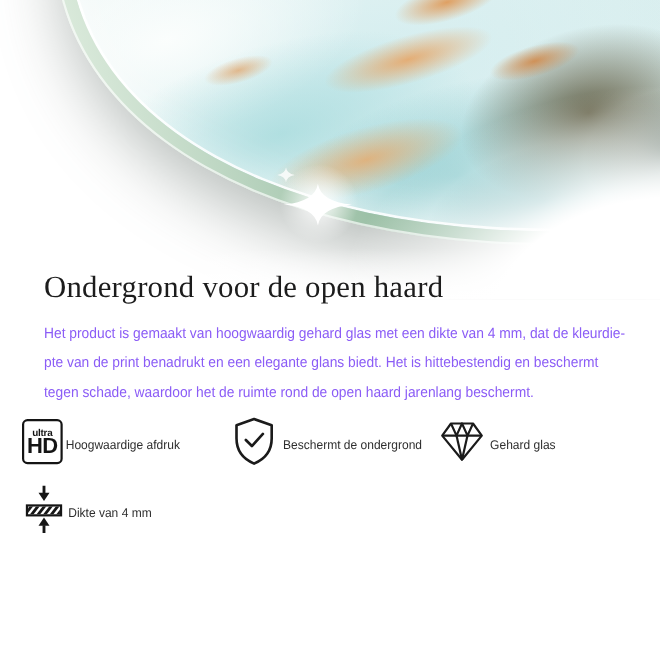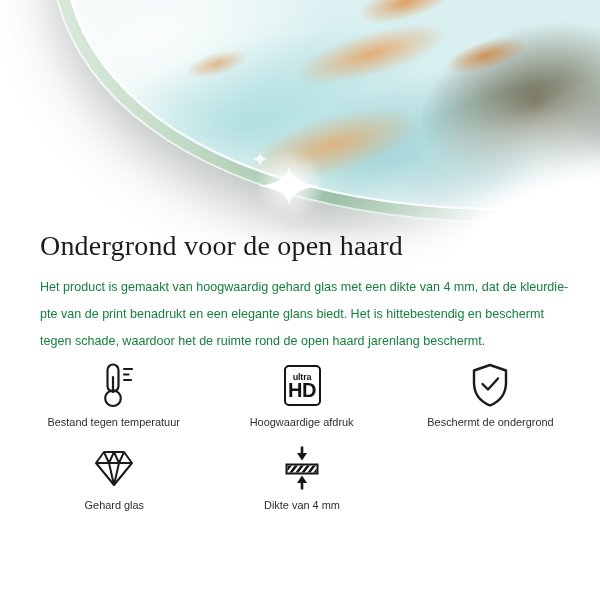--- a/index.html
+++ b/index.html
@@ -40,32 +40,32 @@
       linear-gradient(to top, #ffffff 0px, rgba(255,255,255,0) 46px);
   }
   .sparkle-glow{
     position:absolute;left:247px;top:147px;width:86px;height:76px;border-radius:50%;
     background:radial-gradient(circle, rgba(255,255,255,0.95) 0%, rgba(255,255,255,0.55) 28%, rgba(255,255,255,0) 62%);
   }
   .sparkle-main{position:absolute;left:258px;top:167px;}
   .sparkle-small{position:absolute;left:252px;top:152px;opacity:0.8;}
 
   
-  .content{position:absolute;left:40px;top:228px;width:524px;}
+  .content{position:absolute;left:40px;top:244px;width:524px;}
   .title{
     margin:0;font-family:"Liberation Serif",serif;font-weight:400;
     font-size:28px;line-height:36px;color:#1c1c1c;letter-spacing:0.2px;
   }
   .title span{display:block;}
-  .desc{margin:9px 0 0;font-size:13.5px;line-height:27px;color:#15803d;}
+  .desc{margin:9px 0 0;font-size:13.5px;line-height:27px;color:#8b5cf6;}
   .desc span{display:block;white-space:nowrap;transform:scaleX(0.93);transform-origin:0 50%;}
 
   
   .features{display:grid;grid-template-columns:repeat(3,1fr);row-gap:16px;margin:8px -20px 0;}
-  .feature{display:flex;flex-direction:column;align-items:center;}
+  .feature{display:flex;flex-direction:row;align-items:center;}
   .ficon{height:46px;display:flex;align-items:center;justify-content:center;}
   .flabel{
     margin-top:8px;font-size:11.5px;line-height:13px;color:#2e2e2e;text-align:center;
     white-space:nowrap;transform:scaleX(0.95);transform-origin:50% 50%;
   }
   .hd-box{
     width:33px;height:37px;border:2.6px solid #141414;border-radius:5px;
     display:flex;flex-direction:column;align-items:center;justify-content:center;color:#141414;
   }
   .hd-top{font-size:9px;font-weight:700;line-height:9px;letter-spacing:-0.2px;}
@@ -97,33 +97,20 @@
     </h1>
 
     <p class="desc">
       <span>Het product is gemaakt van hoogwaardig gehard glas met een dikte van 4 mm, dat de kleurdie-</span>
       <span>pte van de print benadrukt en een elegante glans biedt. Het is hittebestendig en beschermt</span>
       <span>tegen schade, waardoor het de ruimte rond de open haard jarenlang beschermt.</span>
     </p>
 
     <div class="features">
 
-      <div class="feature">
-        <div class="ficon">
-          <svg class="fsvg" width="40" height="46" viewBox="0 0 40 46" fill="none" stroke="#1b1b1b" stroke-width="2.2" stroke-linecap="round">
-            <rect x="13.5" y="2.5" width="11" height="27" rx="5.5"></rect>
-            <circle cx="19" cy="36.2" r="7.8"></circle>
-            <line x1="19" y1="15" x2="19" y2="30"></line>
-            <line x1="30" y1="7" x2="38" y2="7"></line>
-            <line x1="30" y1="12.5" x2="34.5" y2="12.5"></line>
-            <line x1="30" y1="18" x2="37" y2="18"></line>
-          </svg>
-        </div>
-        <div class="flabel">Bestand tegen temperatuur</div>
-      </div>
 
       <div class="feature">
         <div class="ficon">
           <div class="hd-box">
             <span class="hd-top">ultra</span>
             <span class="hd-bottom">HD</span>
           </div>
         </div>
         <div class="flabel">Hoogwaardige afdruk</div>
       </div>

